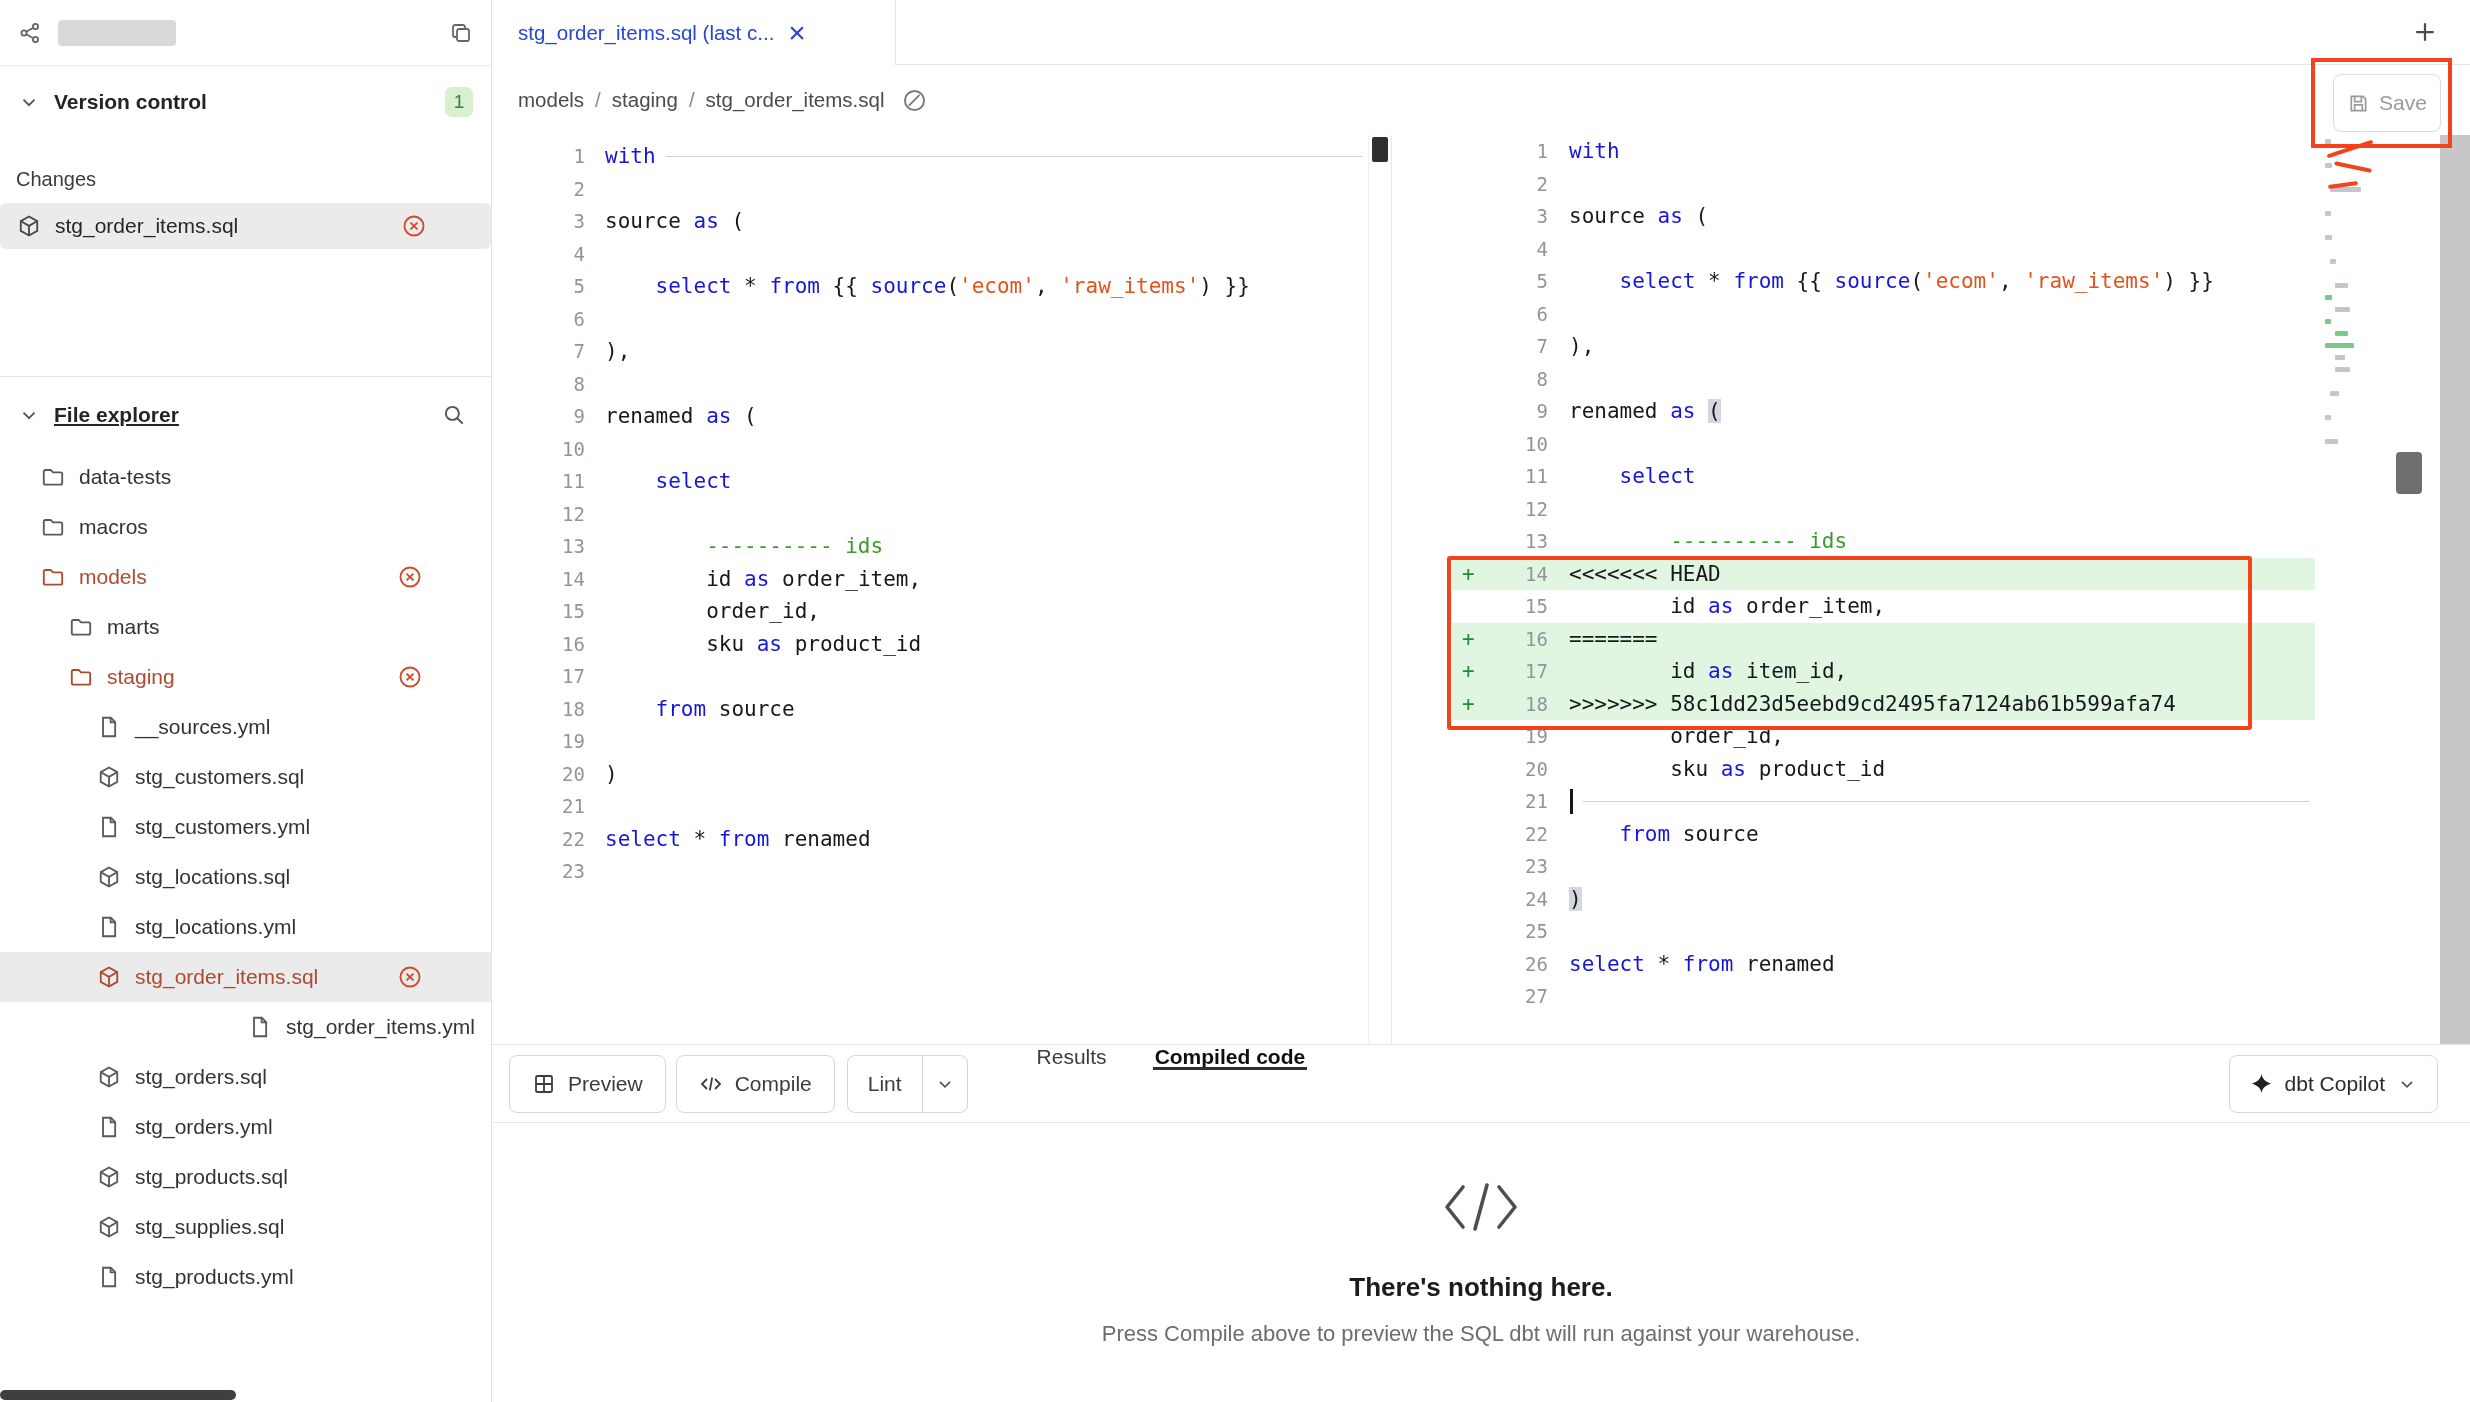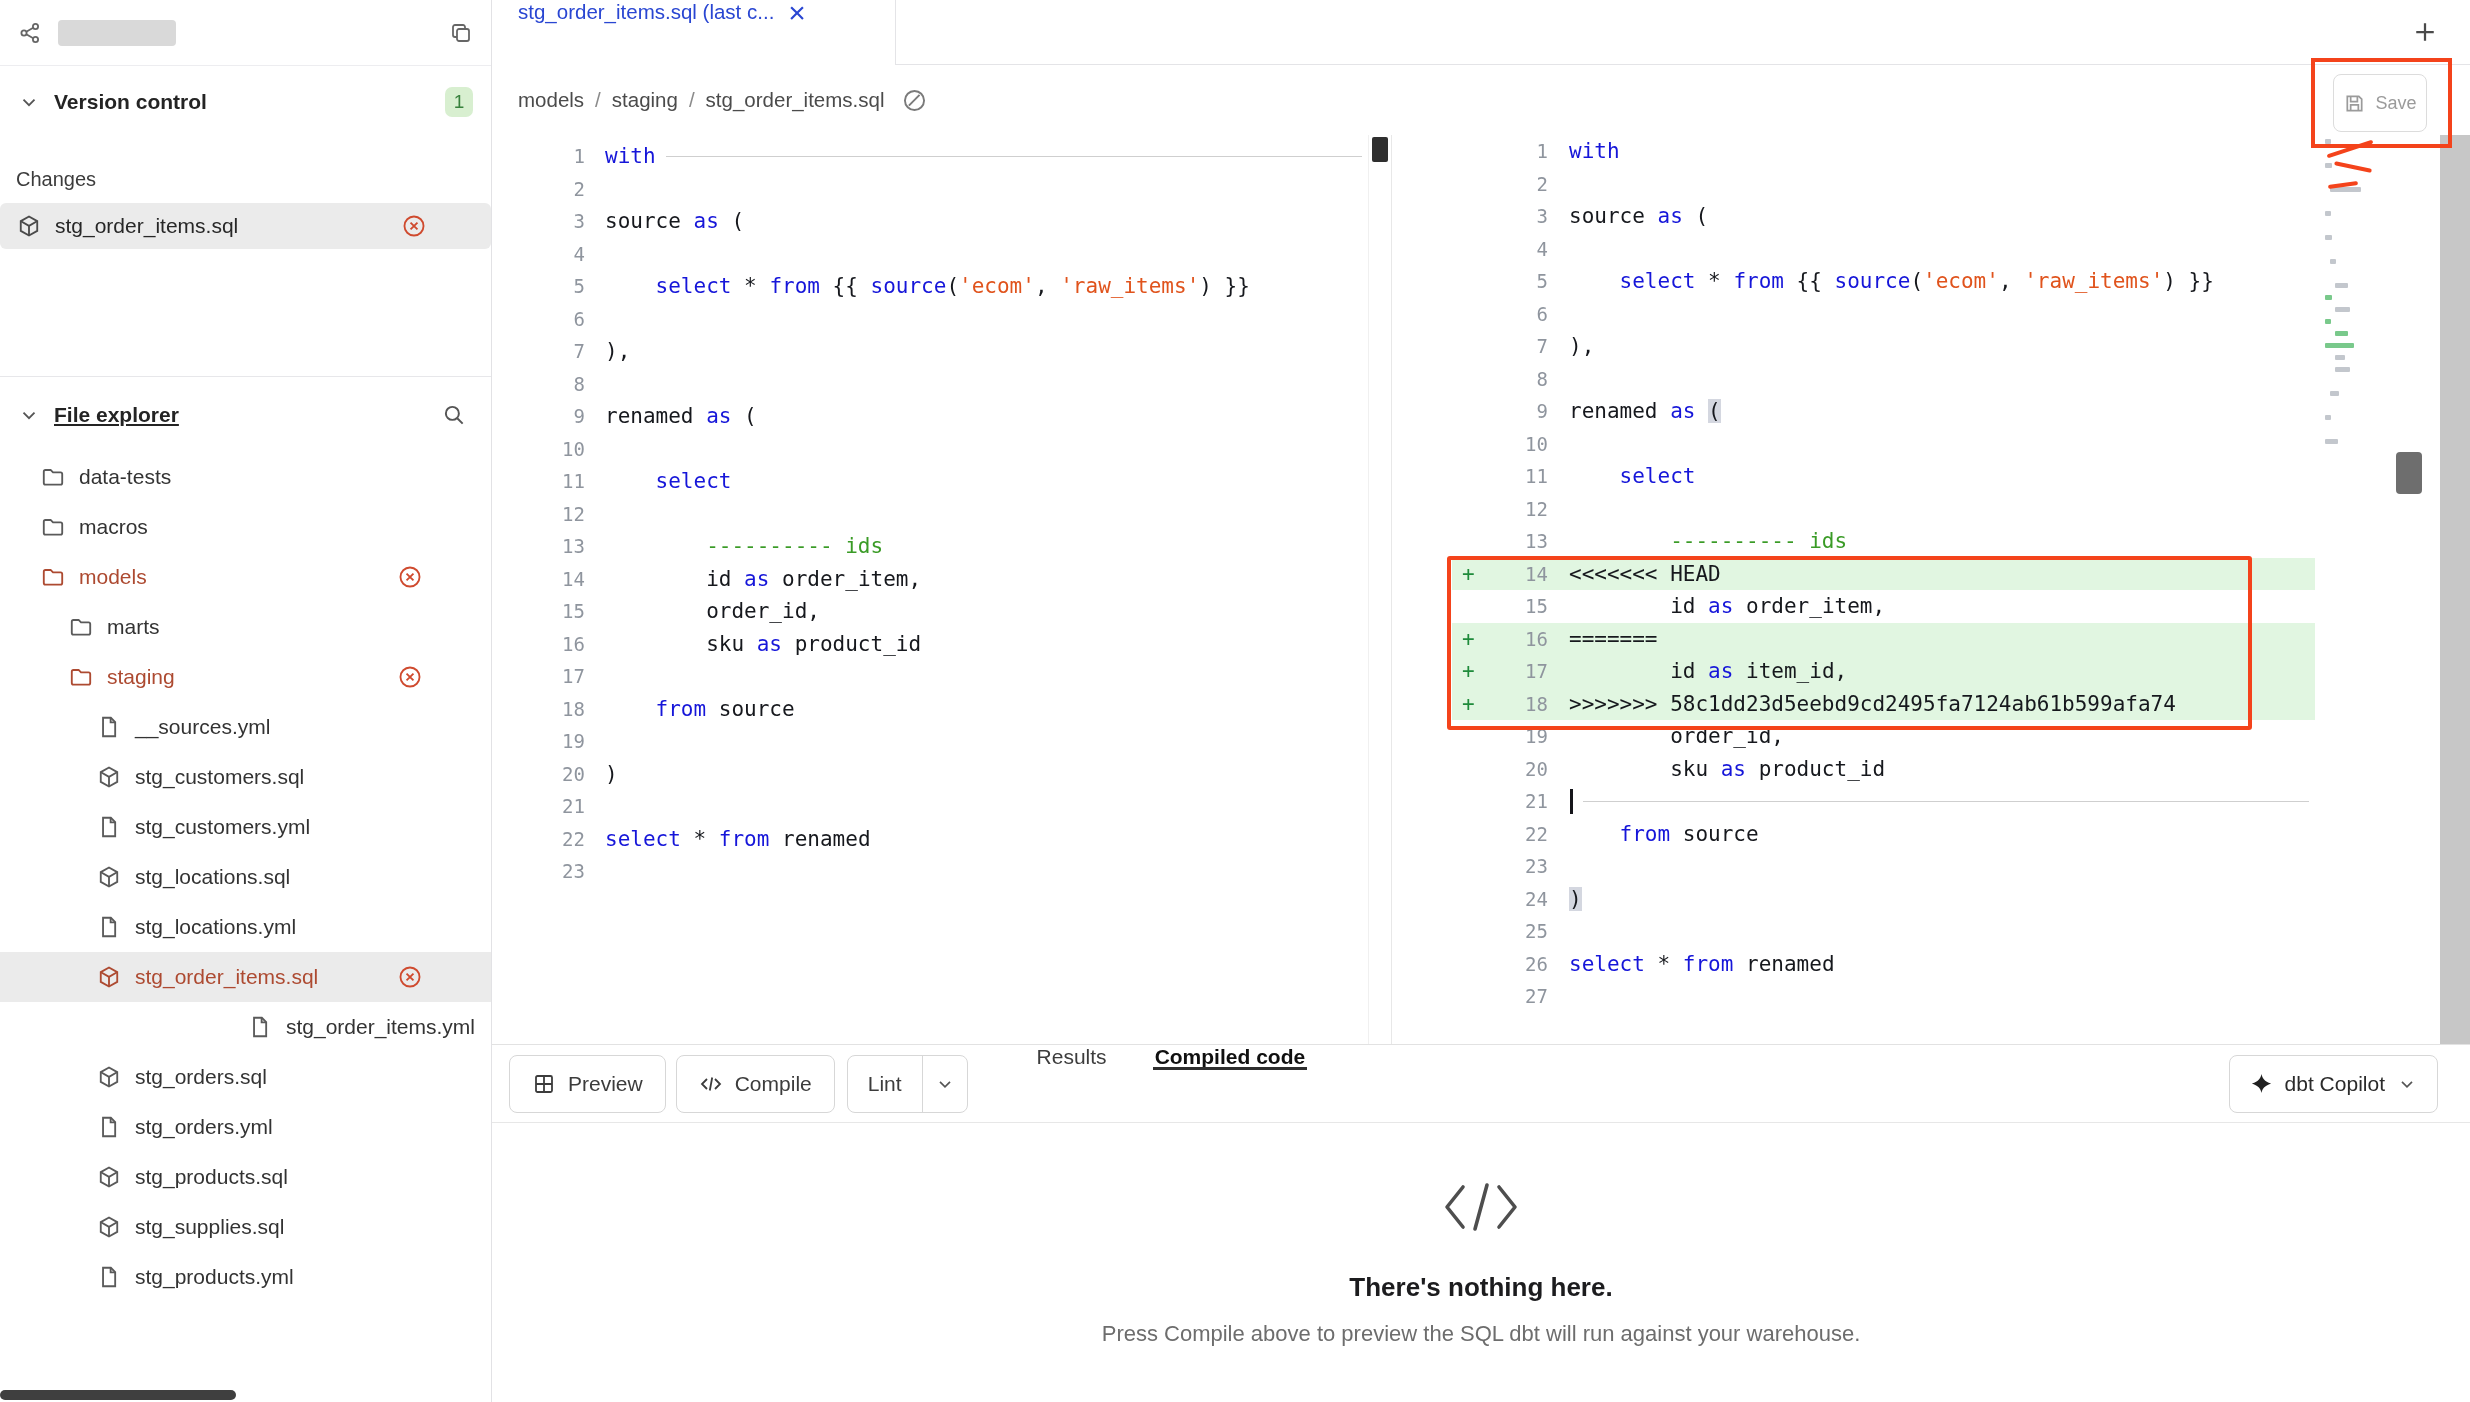--- a/index.html
+++ b/index.html
@@ -29,21 +29,21 @@
 .tree-row{height:50px;display:flex;align-items:center;gap:13px;padding-right:16px;font-size:21px;color:#333;}
 .tree-row.selected{background:#ebebeb;}
 .tree-row.modified,.tree-row.modified .tree-icon{color:#ad4a31;}
 .tree-icon{color:#5a5a5a;}
 .tree-row .x-circle{margin-left:auto;margin-right:52px;}
 .sb-hscroll{position:absolute;left:0;bottom:2px;width:236px;height:10px;background:#3f3f3f;border-radius:5px;}
 
 
 .main{position:absolute;left:492px;top:0;width:1978px;height:1402px;background:#fff;}
 .tabbar{position:absolute;left:0;top:0;width:100%;height:65px;border-bottom:1px solid #e4e4e7;background:#fff;}
-.tab{position:absolute;left:0;top:0;height:65px;width:404px;background:#fff;border-right:1px solid #e4e4e7;display:flex;align-items:flex-start;padding:0 26px;gap:14px;z-index:2;}
+.tab{position:absolute;left:0;top:0;height:65px;width:404px;background:#fff;border-right:1px solid #e4e4e7;display:flex;align-items:center;padding:0 26px;gap:14px;z-index:2;}
 .tab-title{font-size:20.5px;color:#2946d2;white-space:nowrap;overflow:hidden;}
 .tab-close{color:#2946d2;font-size:30px;line-height:26px;font-weight:400;}
 .newtab{position:absolute;right:30px;top:17px;color:#4a4a4a;}
 .crumbbar{position:absolute;left:0;top:65px;width:100%;height:70px;display:flex;align-items:center;padding:0 26px;font-size:20.5px;color:#4b4b4b;}
 .crumb-sep{color:#8b8b8b;margin:0 11px;}
 .crumb-icon{margin-left:16px;color:#7a7a7a;}
 
 
 .editor{position:absolute;left:0;top:135px;width:100%;height:909px;background:#fff;}
 .pane{position:absolute;top:0;height:100%;overflow:hidden;font-family:"DejaVu Sans Mono",monospace;font-size:21px;color:#16181d;}
@@ -69,21 +69,21 @@
 .lscroll{position:absolute;right:0;top:0;width:23px;height:100%;border-left:1px solid #f0f0f0;background:#fff;}
 .lscroll .thumb{position:absolute;left:3px;right:3px;top:2px;height:25px;background:#2f2f2f;border-radius:2px;}
 .conflict-box{position:absolute;left:955px;top:421px;width:805px;height:174px;border:4px solid #f4431b;border-radius:3px;pointer-events:none;z-index:5;}
 .minimap{position:absolute;left:1833px;top:4px;width:36px;height:360px;}
 .mm-bar{position:absolute;height:5px;background:#c3c7cd;border-radius:1px;}
 .mm-add{background:#79c98b;}
 .scribble{position:absolute;background:#f4431b;height:4px;border-radius:2px;z-index:6;}
 .ethumb{position:absolute;left:1904px;top:317px;width:26px;height:42px;background:#6e6e6e;border-radius:4px;}
 .winscroll{position:absolute;right:0;top:135px;width:30px;height:909px;background:#c7c7c7;}
 .save-annot{position:absolute;left:1819px;top:58px;width:141px;height:90px;border:4px solid #f4431b;z-index:30;}
-.save-btn{position:absolute;left:1841px;top:74px;width:94px;height:58px;background:#fff;border:1px solid #dcdcdc;border-radius:8px;display:flex;align-items:center;justify-content:center;gap:9px;color:#9b9b9b;font-size:18px;z-index:31;}
+.save-btn{position:absolute;left:1841px;top:74px;width:108px;height:58px;background:#fff;border:1px solid #dcdcdc;border-radius:8px;display:flex;align-items:center;justify-content:center;gap:9px;color:#9b9b9b;font-size:21px;z-index:31;}
 
 
 .bottom{position:absolute;left:0;top:1044px;width:100%;height:358px;border-top:1px solid #e2e2e2;background:#fff;}
 .btoolbar{height:78px;border-bottom:1px solid #e7e7e7;display:flex;align-items:flex-start;padding-left:17px;}
 .btn{align-self:center;height:58px;border:1px solid #d7d7d7;border-radius:8px;display:inline-flex;align-items:center;gap:12px;padding:0 22px;font-size:21px;color:#3c3c3c;background:#fff;}
 .btn .icon{color:#3c3c3c;}
 .btn-compile{margin-left:10px;}
 .btn-group{align-self:center;margin-left:12px;display:inline-flex;height:58px;border:1px solid #d7d7d7;border-radius:8px;overflow:hidden;background:#fff;}
 .btn-group .seg{display:inline-flex;align-items:center;padding:0 20px;font-size:21px;color:#3c3c3c;}
 .btn-group .seg.caret{border-left:1px solid #d7d7d7;padding:0 12px;color:#555;}

